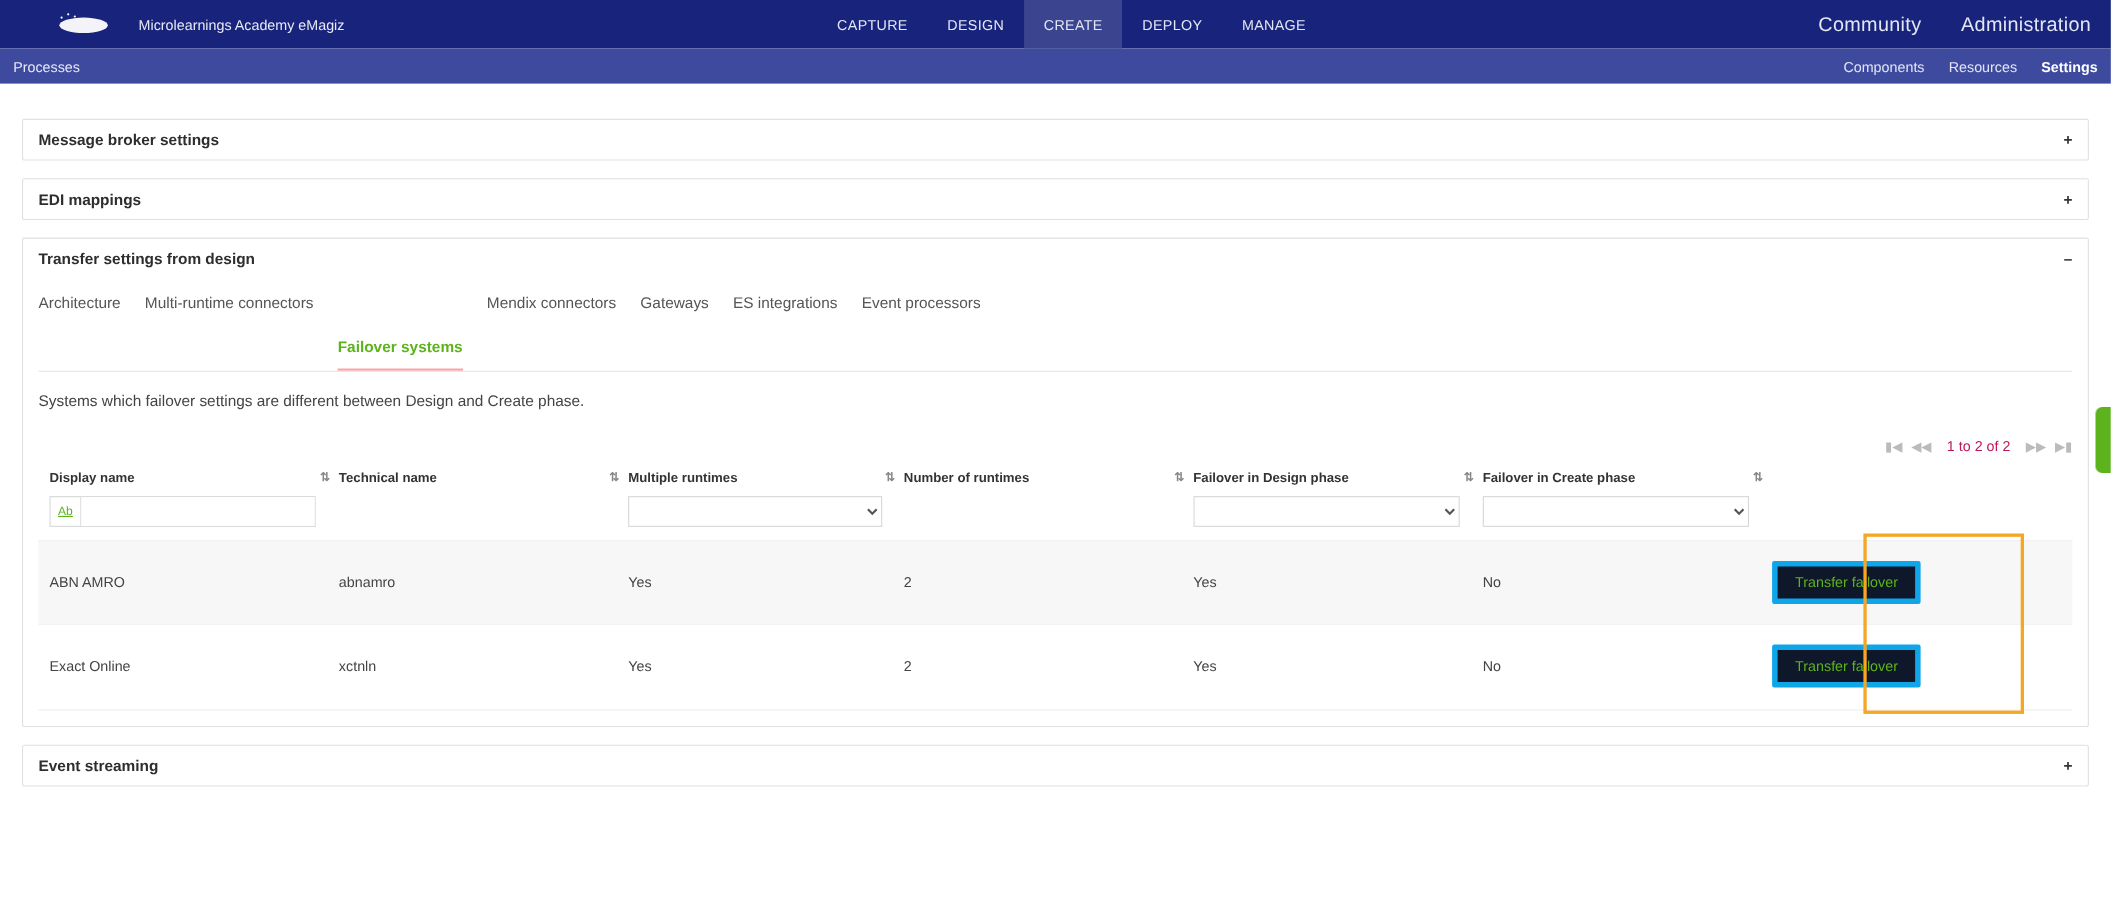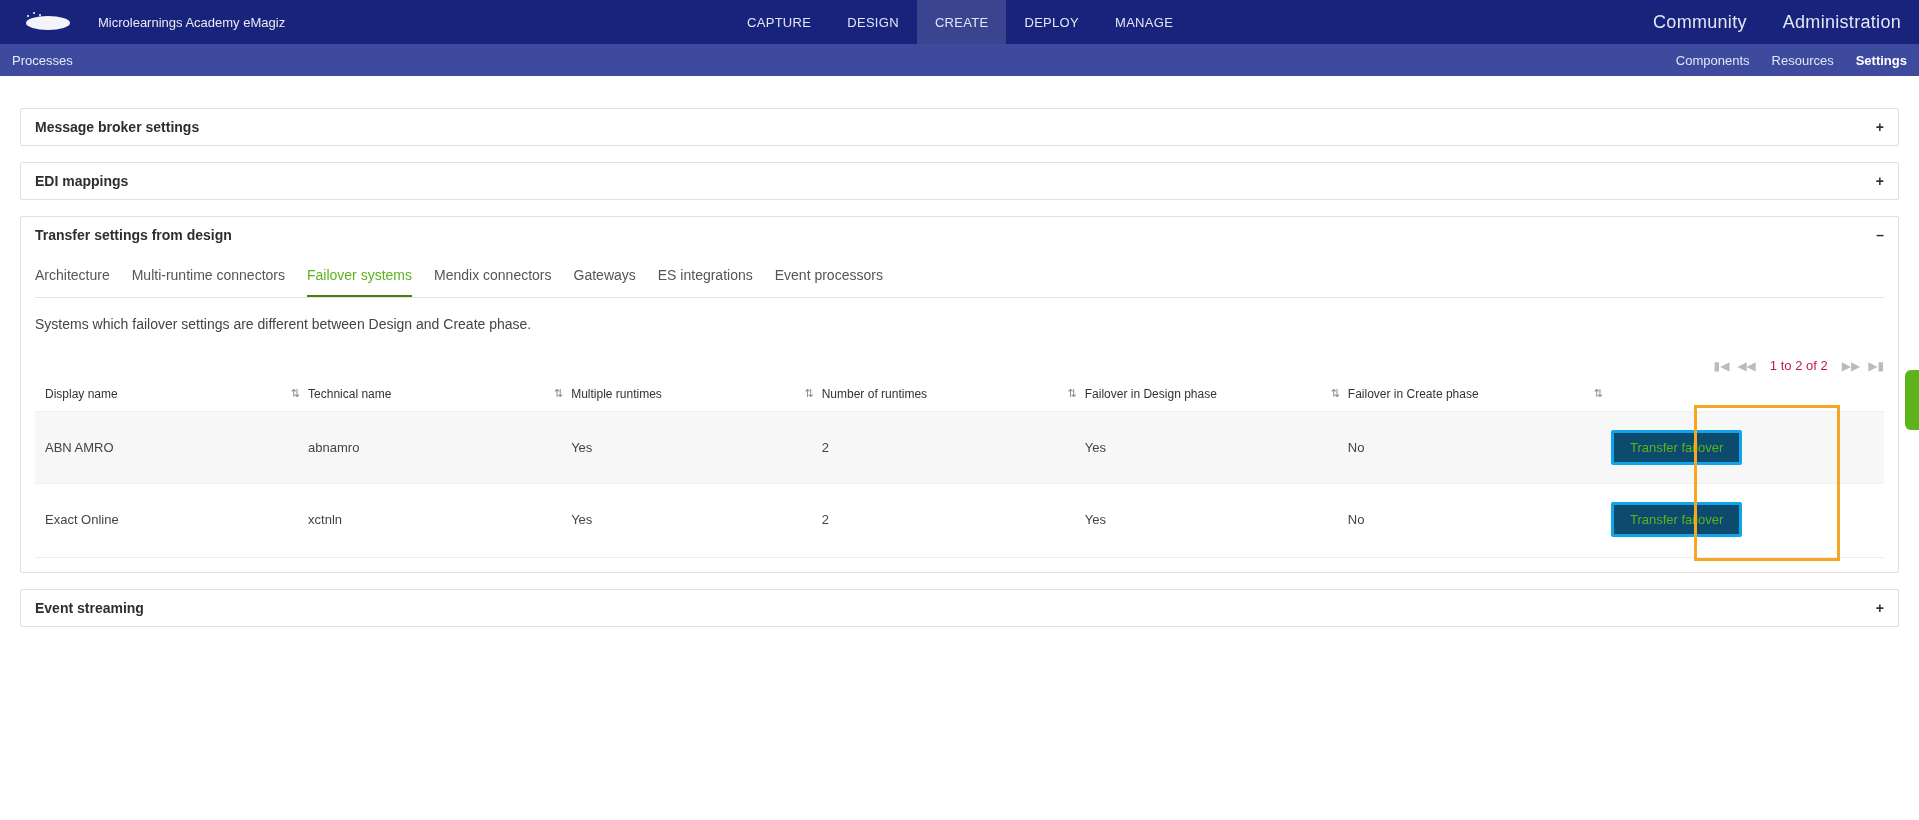--- a/index.html
+++ b/index.html
@@ -4,21 +4,21 @@
 <style>
 * { box-sizing: border-box; margin: 0; padding: 0; }
 body { font-family: "Segoe UI", Arial, sans-serif; background: #fff; color: #333; font-size: 14px; }
 
 
 .topnav { background: #1a237e; background: #1c2a7a; height: 44px; display: flex; align-items: stretch; color: #fff; }
 .topnav { background: #1e2d7d; }
 .topnav { background: #1b2a7a; }
 .topnav { background: #1c2c7e; }
 .topnav { background: #1d2d80; }
-.topnav { background: #1e2e82; }
+.topnav { background: #1e2e82; padding-left: 28px; }
 .topnav { background: #1a2470; }
 .topnav { background: #181f66; }
 .topnav { background: #18206a; }
 .topnav { background: #0f1a5e; }
 .topnav { background: #131f6d; }
 .topnav { background: #141f6e; }
 .topnav { background: #101c60; }
 .topnav { background: #131f6a; }
 .topnav { background: #162172; }
 .topnav { background: #151f6b; }
@@ -48,44 +48,44 @@
 
 .content { padding:32px 20px; }
 .panel { border:1px solid #e0e0e0; border-radius:2px; margin-bottom:16px; background:#fff; }
 .panel-header { display:flex; align-items:center; padding:10px 14px; font-weight:600; color:#2e2e2e; cursor:pointer; }
 .panel-header .expand { margin-left:auto; font-weight:700; color:#333; }
 .panel-body { padding:0 14px 14px 14px; }
 
 
 .tabs { display:flex; gap:22px; border-bottom:1px solid #e5e5e5; padding:14px 0 0 0; margin-bottom:18px; }
 .tabs .tab { padding:0 0 12px 0; color:#555; font-size:14px; cursor:pointer; }
-.tabs .tab.active { color:#5cb31c; border-bottom:2px solid #4d7c0f; font-weight:400; }
+.tabs .tab.active { color:#5cb31c; border-bottom:2px solid #fca5a5; font-weight:700;margin-top:40px; }
 
 .desc { color:#444; margin-bottom:26px; }
 
 
 .pager { display:flex; align-items:center; justify-content:flex-end; gap:8px; color:#888; font-size:13px; margin-bottom:8px; }
 .pager .pg-btn { color:#bbb; cursor:default; font-size:12px; }
 .pager .pg-text { color:#be185d; margin:0 6px; }
 
 
 .grid { width:100%; }
 .grid-head { display:grid; grid-template-columns: 1.05fr 1.05fr 1fr 1.05fr 1.05fr 1.05fr 1.05fr; padding:6px 10px 10px 10px; }
-.gh { font-size:12px; font-weight:400; color:#333; position:relative; padding-right:24px; }
+.gh { font-size:12px; font-weight:700; color:#333; position:relative; padding-right:24px; }
 .gh .sort { position:absolute; right:8px; top:0; color:#888; font-size:11px; }
 .filter-row { display:grid; grid-template-columns: 1.05fr 1.05fr 1fr 1.05fr 1.05fr 1.05fr 1.05fr; padding:0 10px 12px 10px; align-items:center; }
 .filter-row .input-wrap { display:flex; align-items:stretch; border:1px solid #d8d8d8; height:28px; width:92%; }
 .filter-row .ab { width:28px; border-right:1px solid #d8d8d8; display:flex; align-items:center; justify-content:center; color:#5cb31c; font-size:11px; text-decoration:underline; }
 .filter-row input[type=text] { border:0; outline:0; flex:1; padding:0 6px; font-size:13px; }
 .filter-row select { height:28px; width:92%; border:1px solid #d8d8d8; background:#fff; padding:0 6px; font-size:13px; color:#555; }
 
 .row { display:grid; grid-template-columns: 1.05fr 1.05fr 1fr 1.05fr 1.05fr 1.05fr 1.05fr; padding:18px 10px; border-top:1px solid #f0f0f0; align-items:center; }
 .row:nth-of-type(1) { background:#f7f7f7; }
 .cell { font-size:13px; color:#444; }
-.btn-transfer { border:3px solid #0ea5e9; color:#5cb31c; background:#0c4a6e; padding:7px 16px; font-size:13px; cursor:pointer; border-radius:2px; }
+.btn-transfer { border:5px solid #0ea5e9; color:#5cb31c; background:#0f172a; padding:7px 16px; font-size:13px; cursor:pointer; border-radius:2px; }
 .row .action-cell { padding:0; }
 .rows-wrap { position:relative; }
 .hl-overlay { position:absolute; right:44px; top:-6px; bottom:-6px; width:146px; border:3px solid #f5a623; pointer-events:none; }
 
 .bottom-border { border-top:1px solid #eee; margin-top:2px; }
 
 
 .side-tab { position:fixed; right:0; top:370px; width:14px; height:60px; background:#5cb31c; border-radius:6px 0 0 6px; }
 </style>
 </head>
@@ -170,20 +170,34 @@
       <div class="grid">
         <div class="grid-head">
           <div class="gh"><span>Display name</span><span class="sort">⇅</span></div>
           <div class="gh"><span>Technical name</span><span class="sort">⇅</span></div>
           <div class="gh"><span>Multiple runtimes</span><span class="sort">⇅</span></div>
           <div class="gh"><span>Number of runtimes</span><span class="sort">⇅</span></div>
           <div class="gh"><span>Failover in Design phase</span><span class="sort">⇅</span></div>
           <div class="gh"><span>Failover in Create phase</span><span class="sort">⇅</span></div>
           <div class="gh"></div>
         </div>
+        <div class="filter-row">
+          <div>
+            <div class="input-wrap">
+              <span class="ab">Ab</span>
+              <input type="text" style="">
+            </div>
+          </div>
+          <div></div>
+          <div><select><option></option></select></div>
+          <div></div>
+          <div><select><option></option></select></div>
+          <div><select><option></option></select></div>
+          <div></div>
+        </div>
 
         <div class="rows-wrap">
           <div class="row" style="background:#f7f7f7;">
             <div class="cell">ABN AMRO</div>
             <div class="cell">abnamro</div>
             <div class="cell">Yes</div>
             <div class="cell">2</div>
             <div class="cell">Yes</div>
             <div class="cell">No</div>
             <div class="cell action-cell"><button class="btn-transfer">Transfer failover</button></div>

